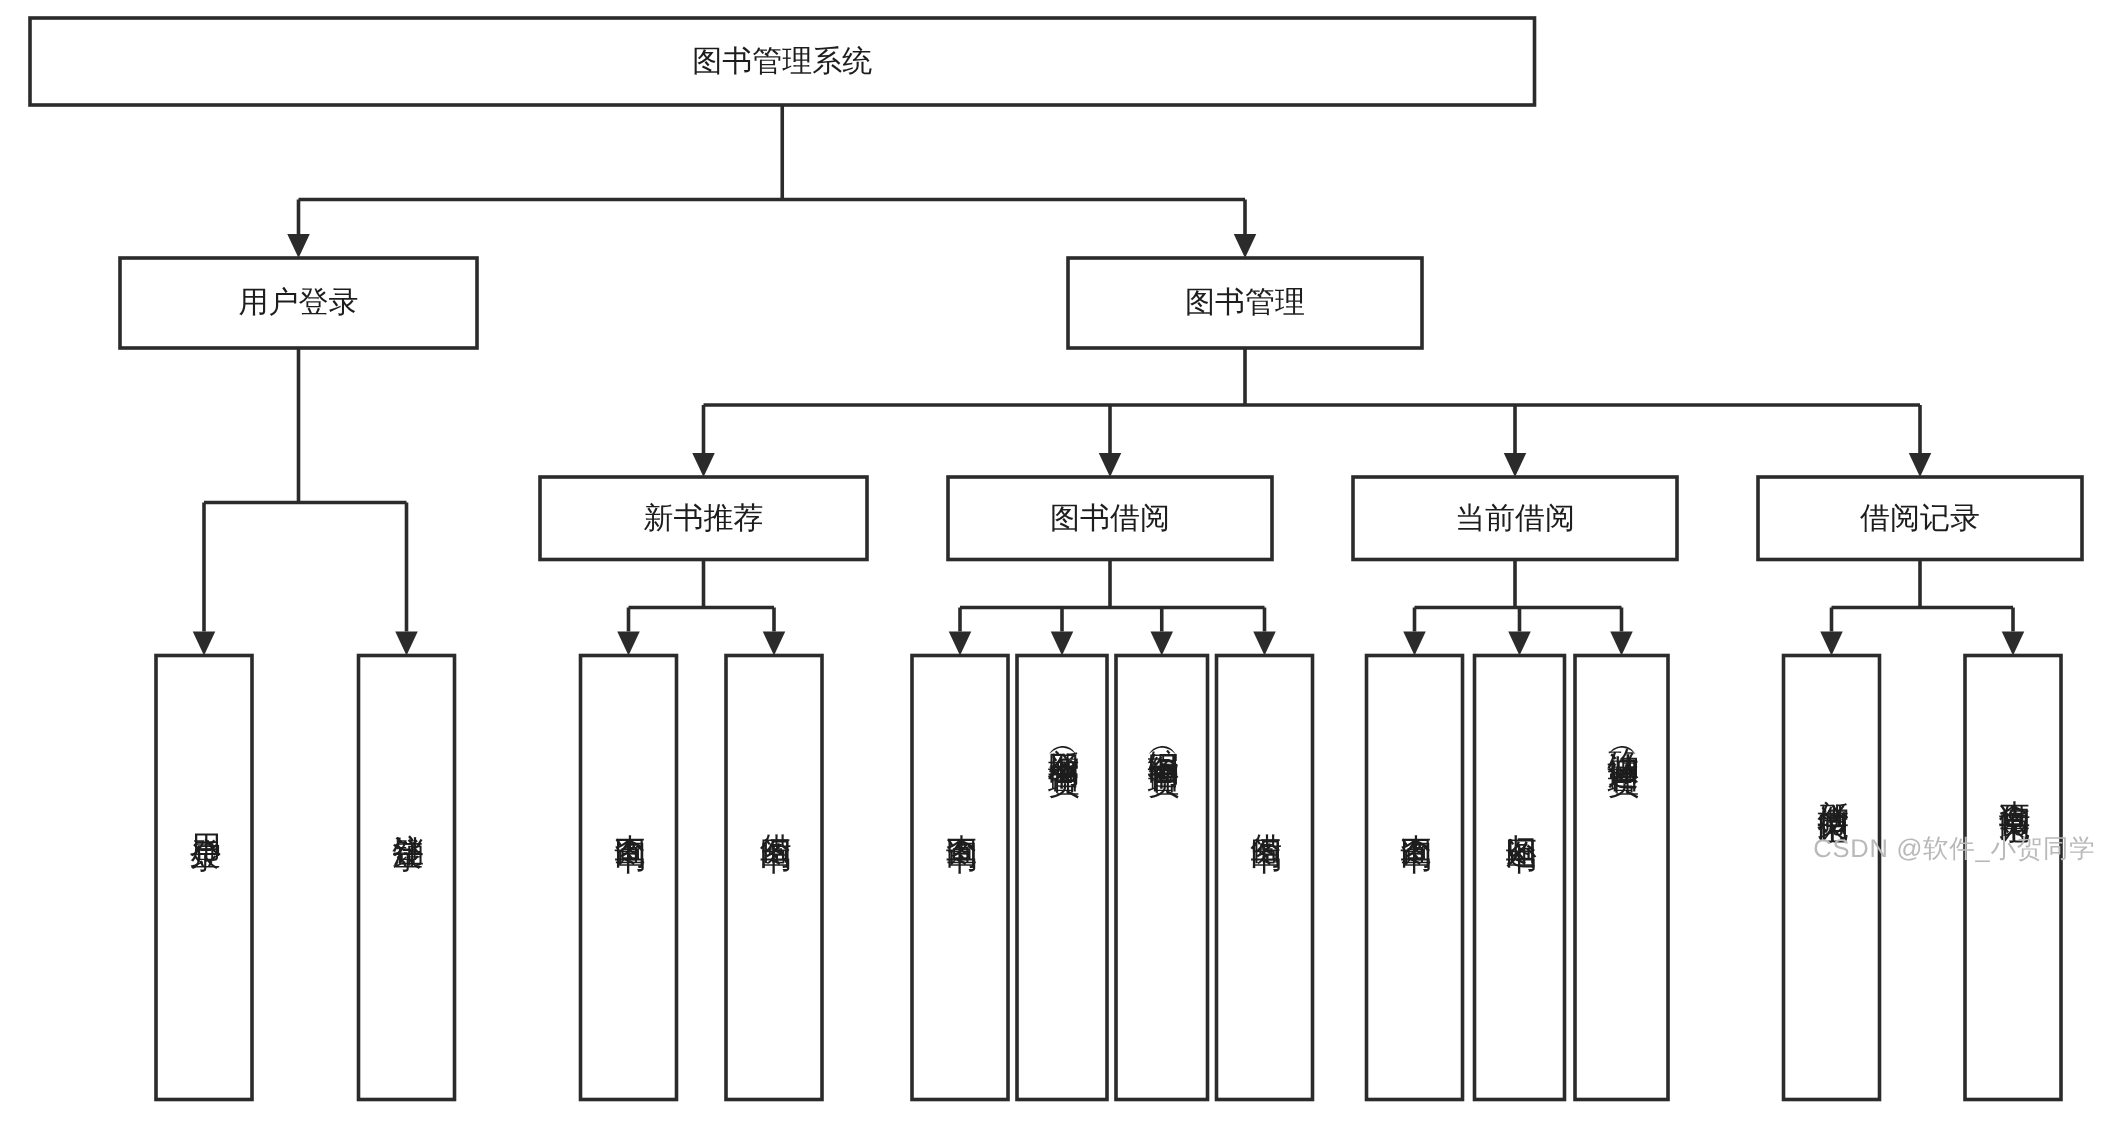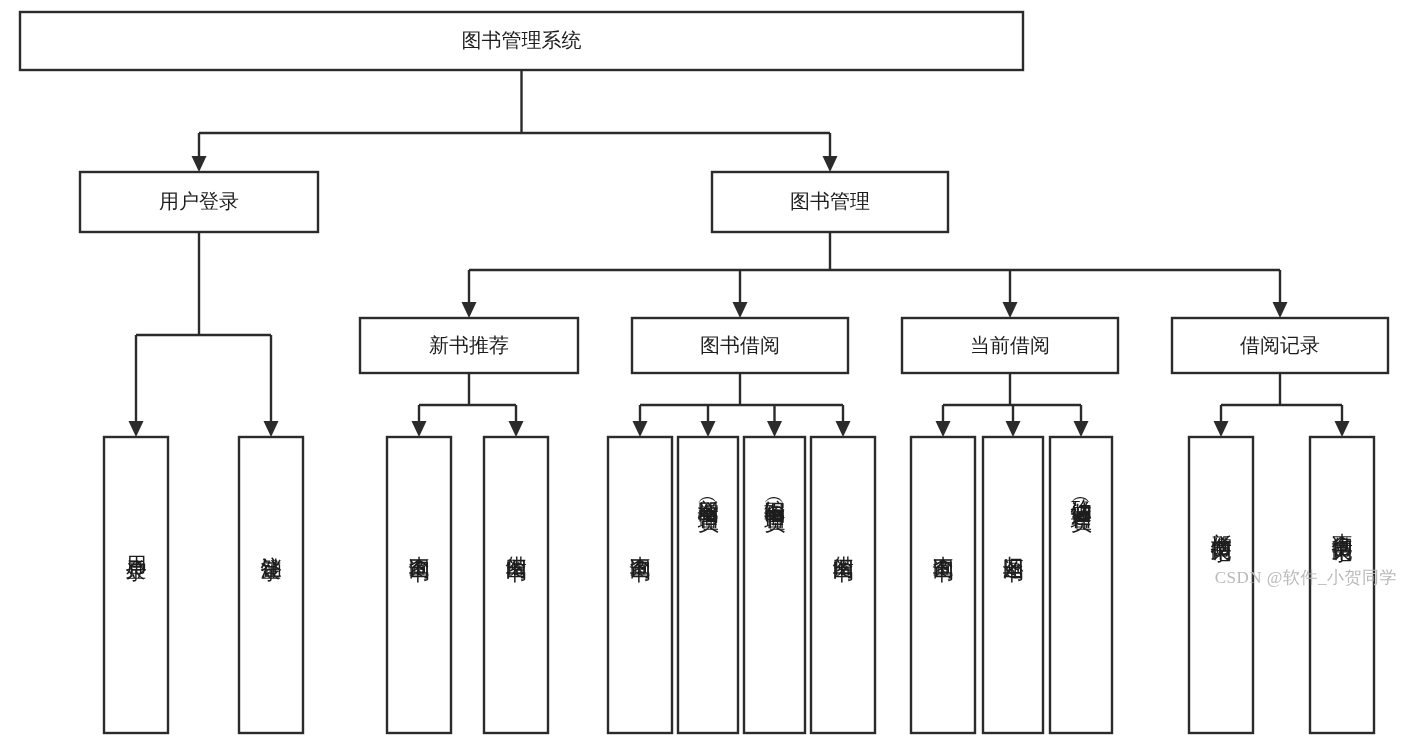--- a/index.html
+++ b/index.html
@@ -62,22 +62,22 @@
     font-family: "Liberation Sans", "DejaVu Sans", sans-serif;
     font-size: 21px;
     line-height: 1.06;
     color: #1d1d1d;
     letter-spacing: 2px;
     white-space: nowrap;
   }
   .watermark {
     position: absolute;
     right: 8px;
-    bottom: 6px;
-    font-family: Liberation Serif, serif;
+    bottom: 18px;
+    font-family: Liberation Sans, sans-serif;
     font-size: 17px;
     color: #b9b9b9;
     letter-spacing: 0.5px;
     user-select: none;
   }
 </style>
 </head>
 <body>
 
 <div id="diagram-root">

